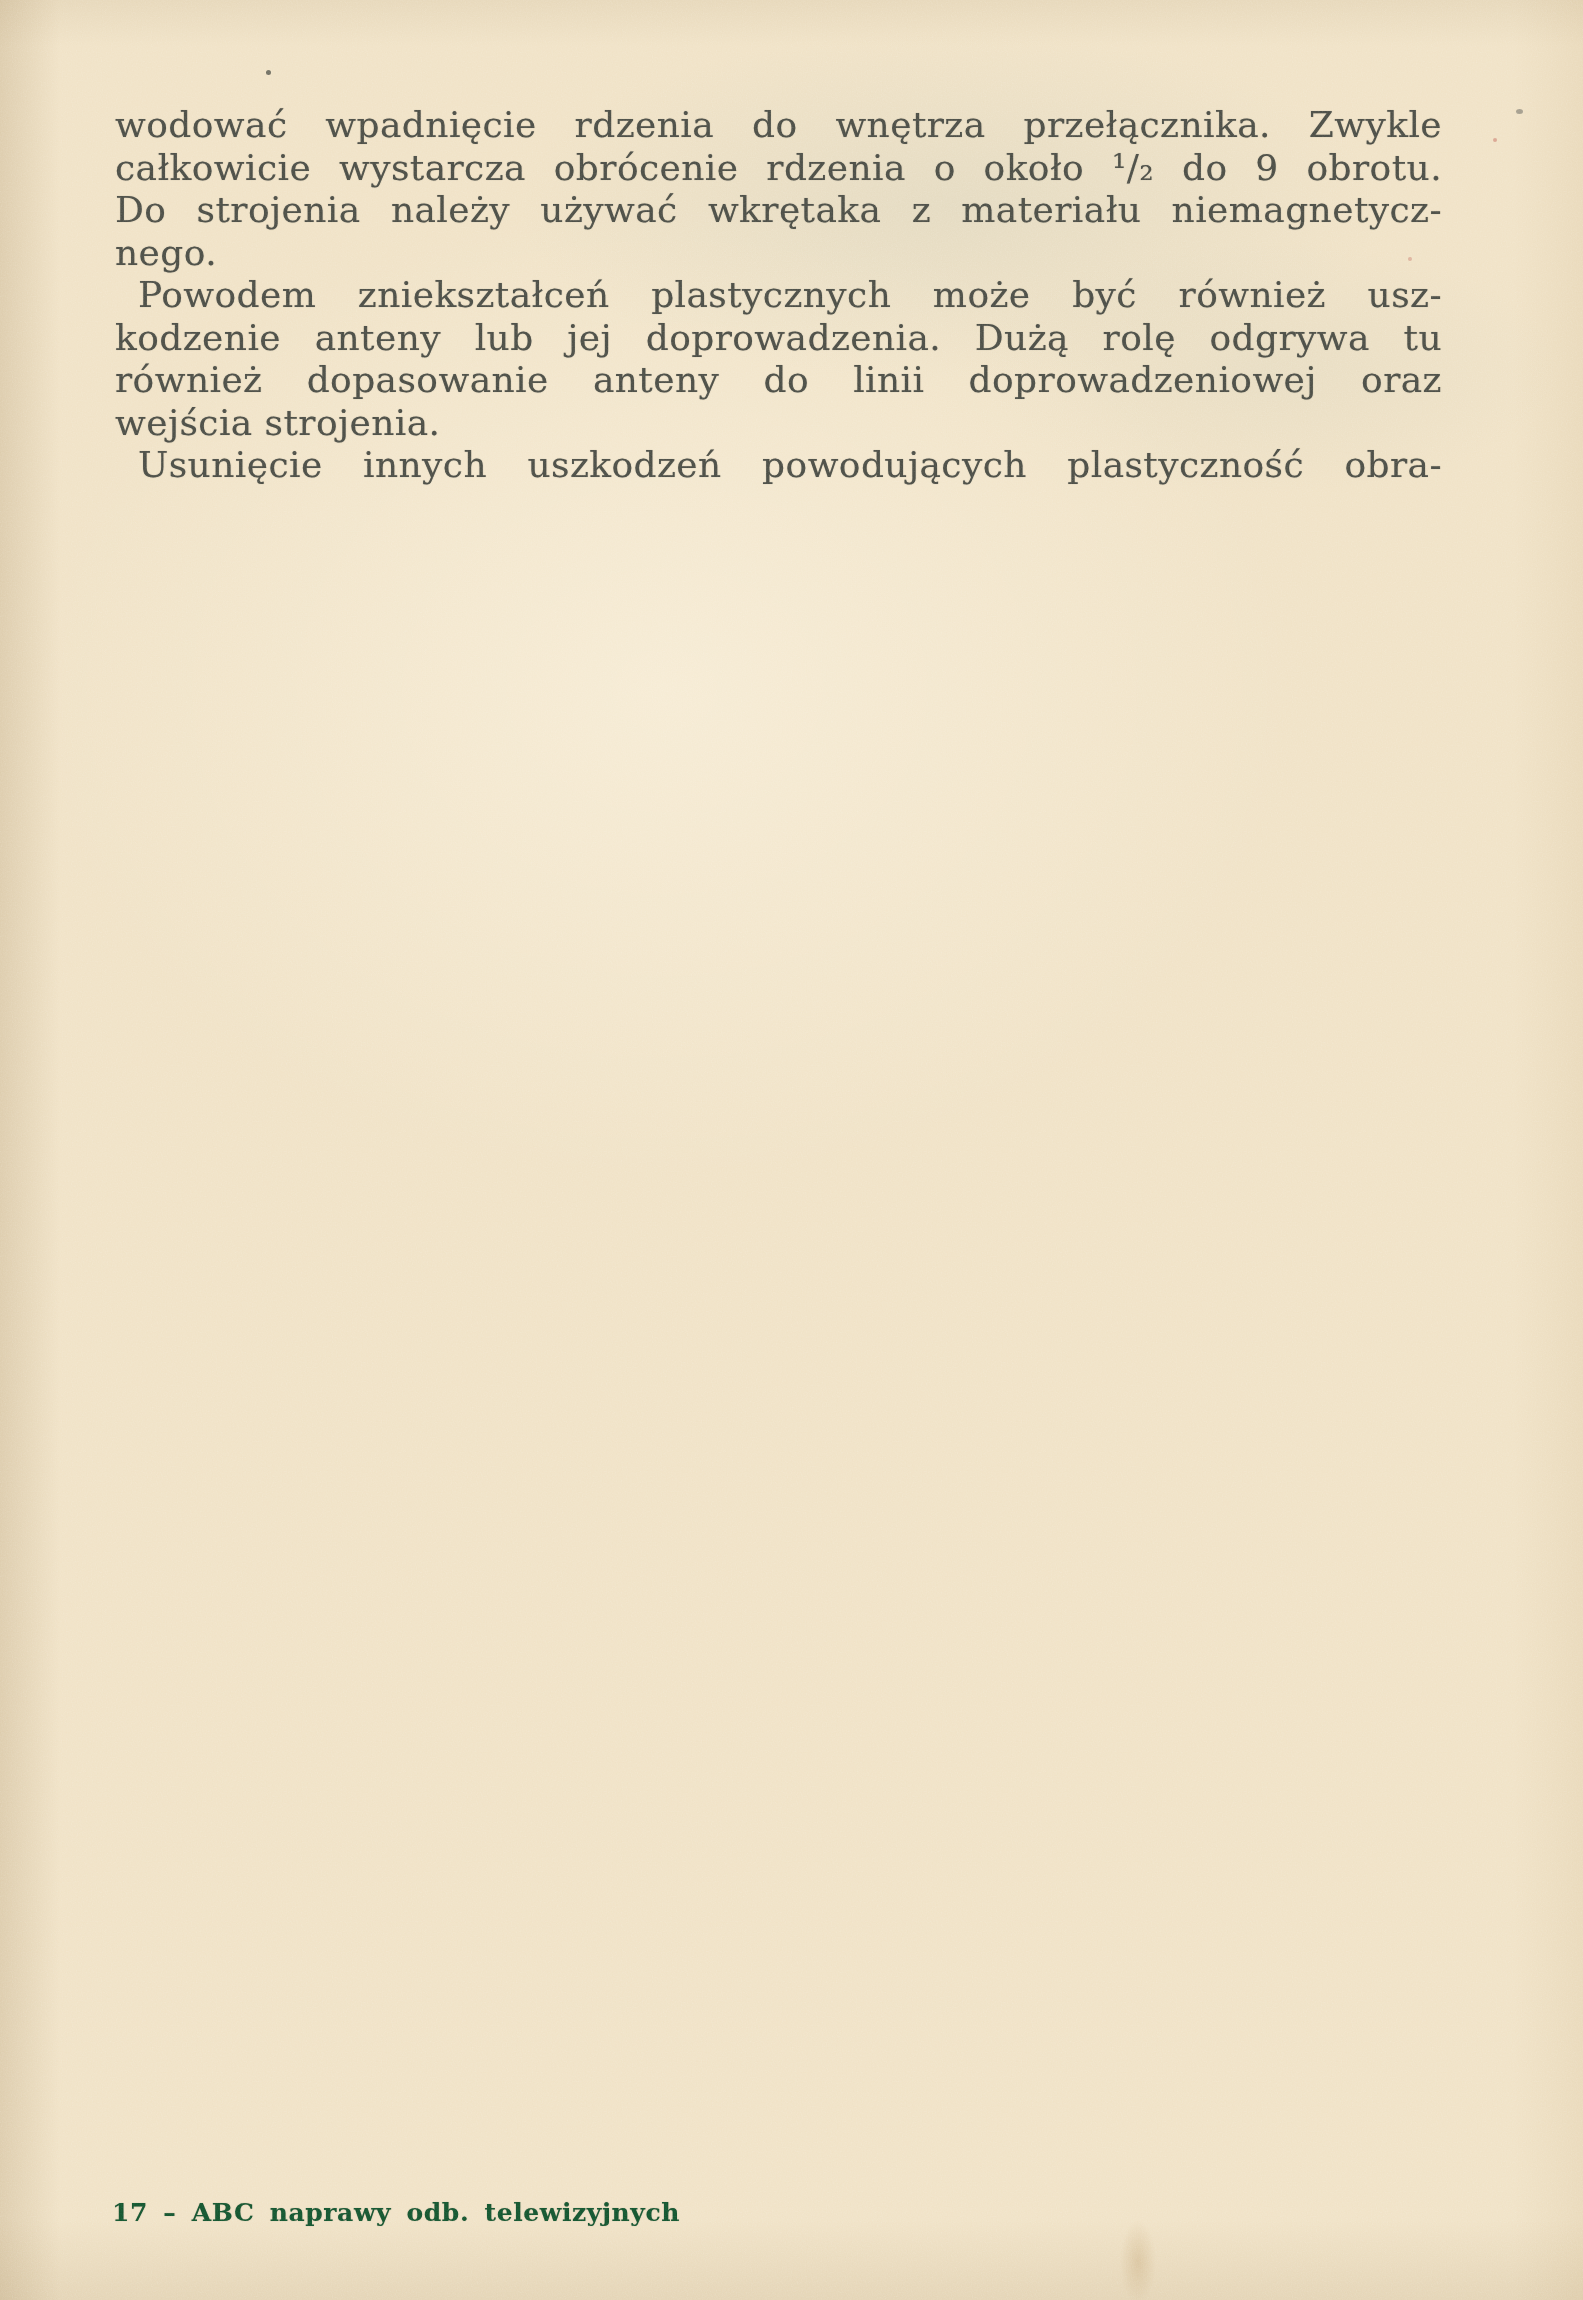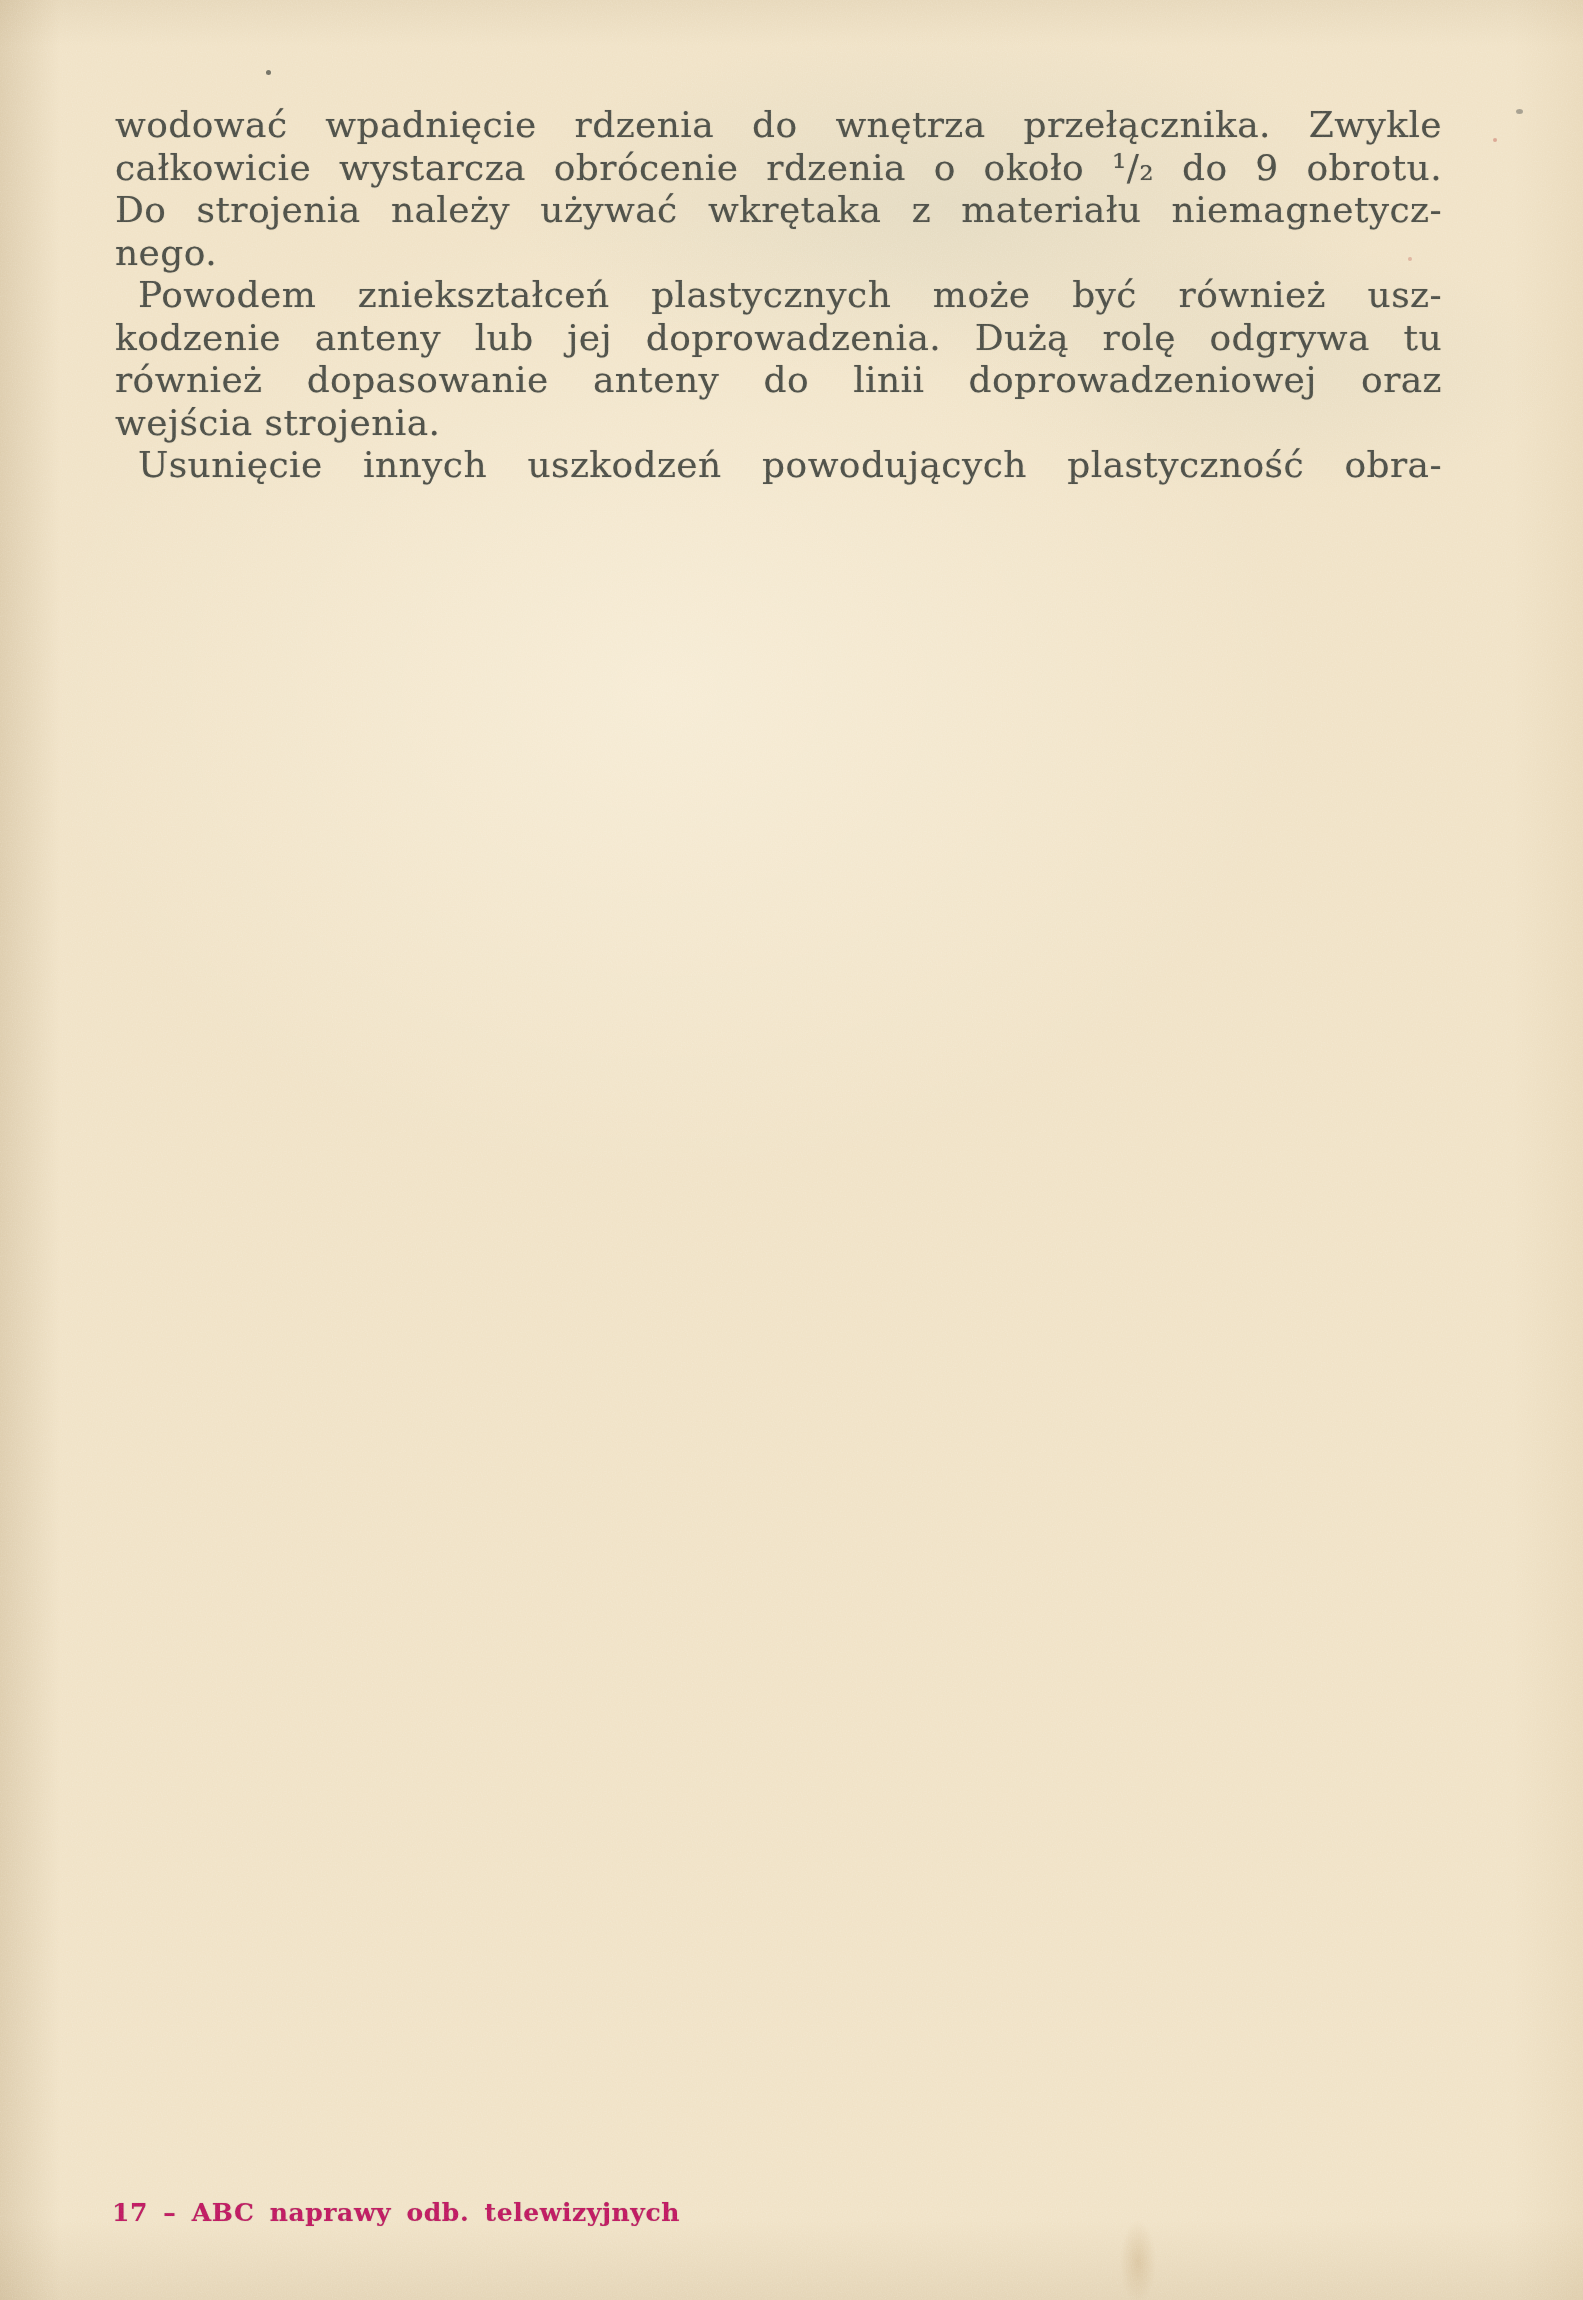--- a/index.html
+++ b/index.html
@@ -51,21 +51,21 @@
 
   
   .footer {
     position: absolute;
     left: 112px;
     top: 2198px;
     font-size: 25px;
     font-weight: 700;
     letter-spacing: 0.6px;
     word-spacing: 6px;
-    color: #be185d;
+    color: #14532d;
     text-shadow: 0 0 1px rgba(69,72,63,0.45);
   }
 
   
   .speck { position: absolute; border-radius: 50%; pointer-events: none; }
   .speck-ink-a  { left: 266px;  top: 70px;   width: 5px; height: 5px; background: rgba(70,72,64,0.75); }
   .speck-ink-b  { left: 1516px; top: 109px;  width: 7px; height: 5px; background: rgba(100,100,92,0.55); }
   .speck-red-a  { left: 1493px; top: 138px;  width: 4px; height: 4px; background: rgba(190,90,80,0.45); }
   .speck-red-b  { left: 1408px; top: 257px;  width: 4px; height: 4px; background: rgba(190,90,80,0.35); }
 </style>

